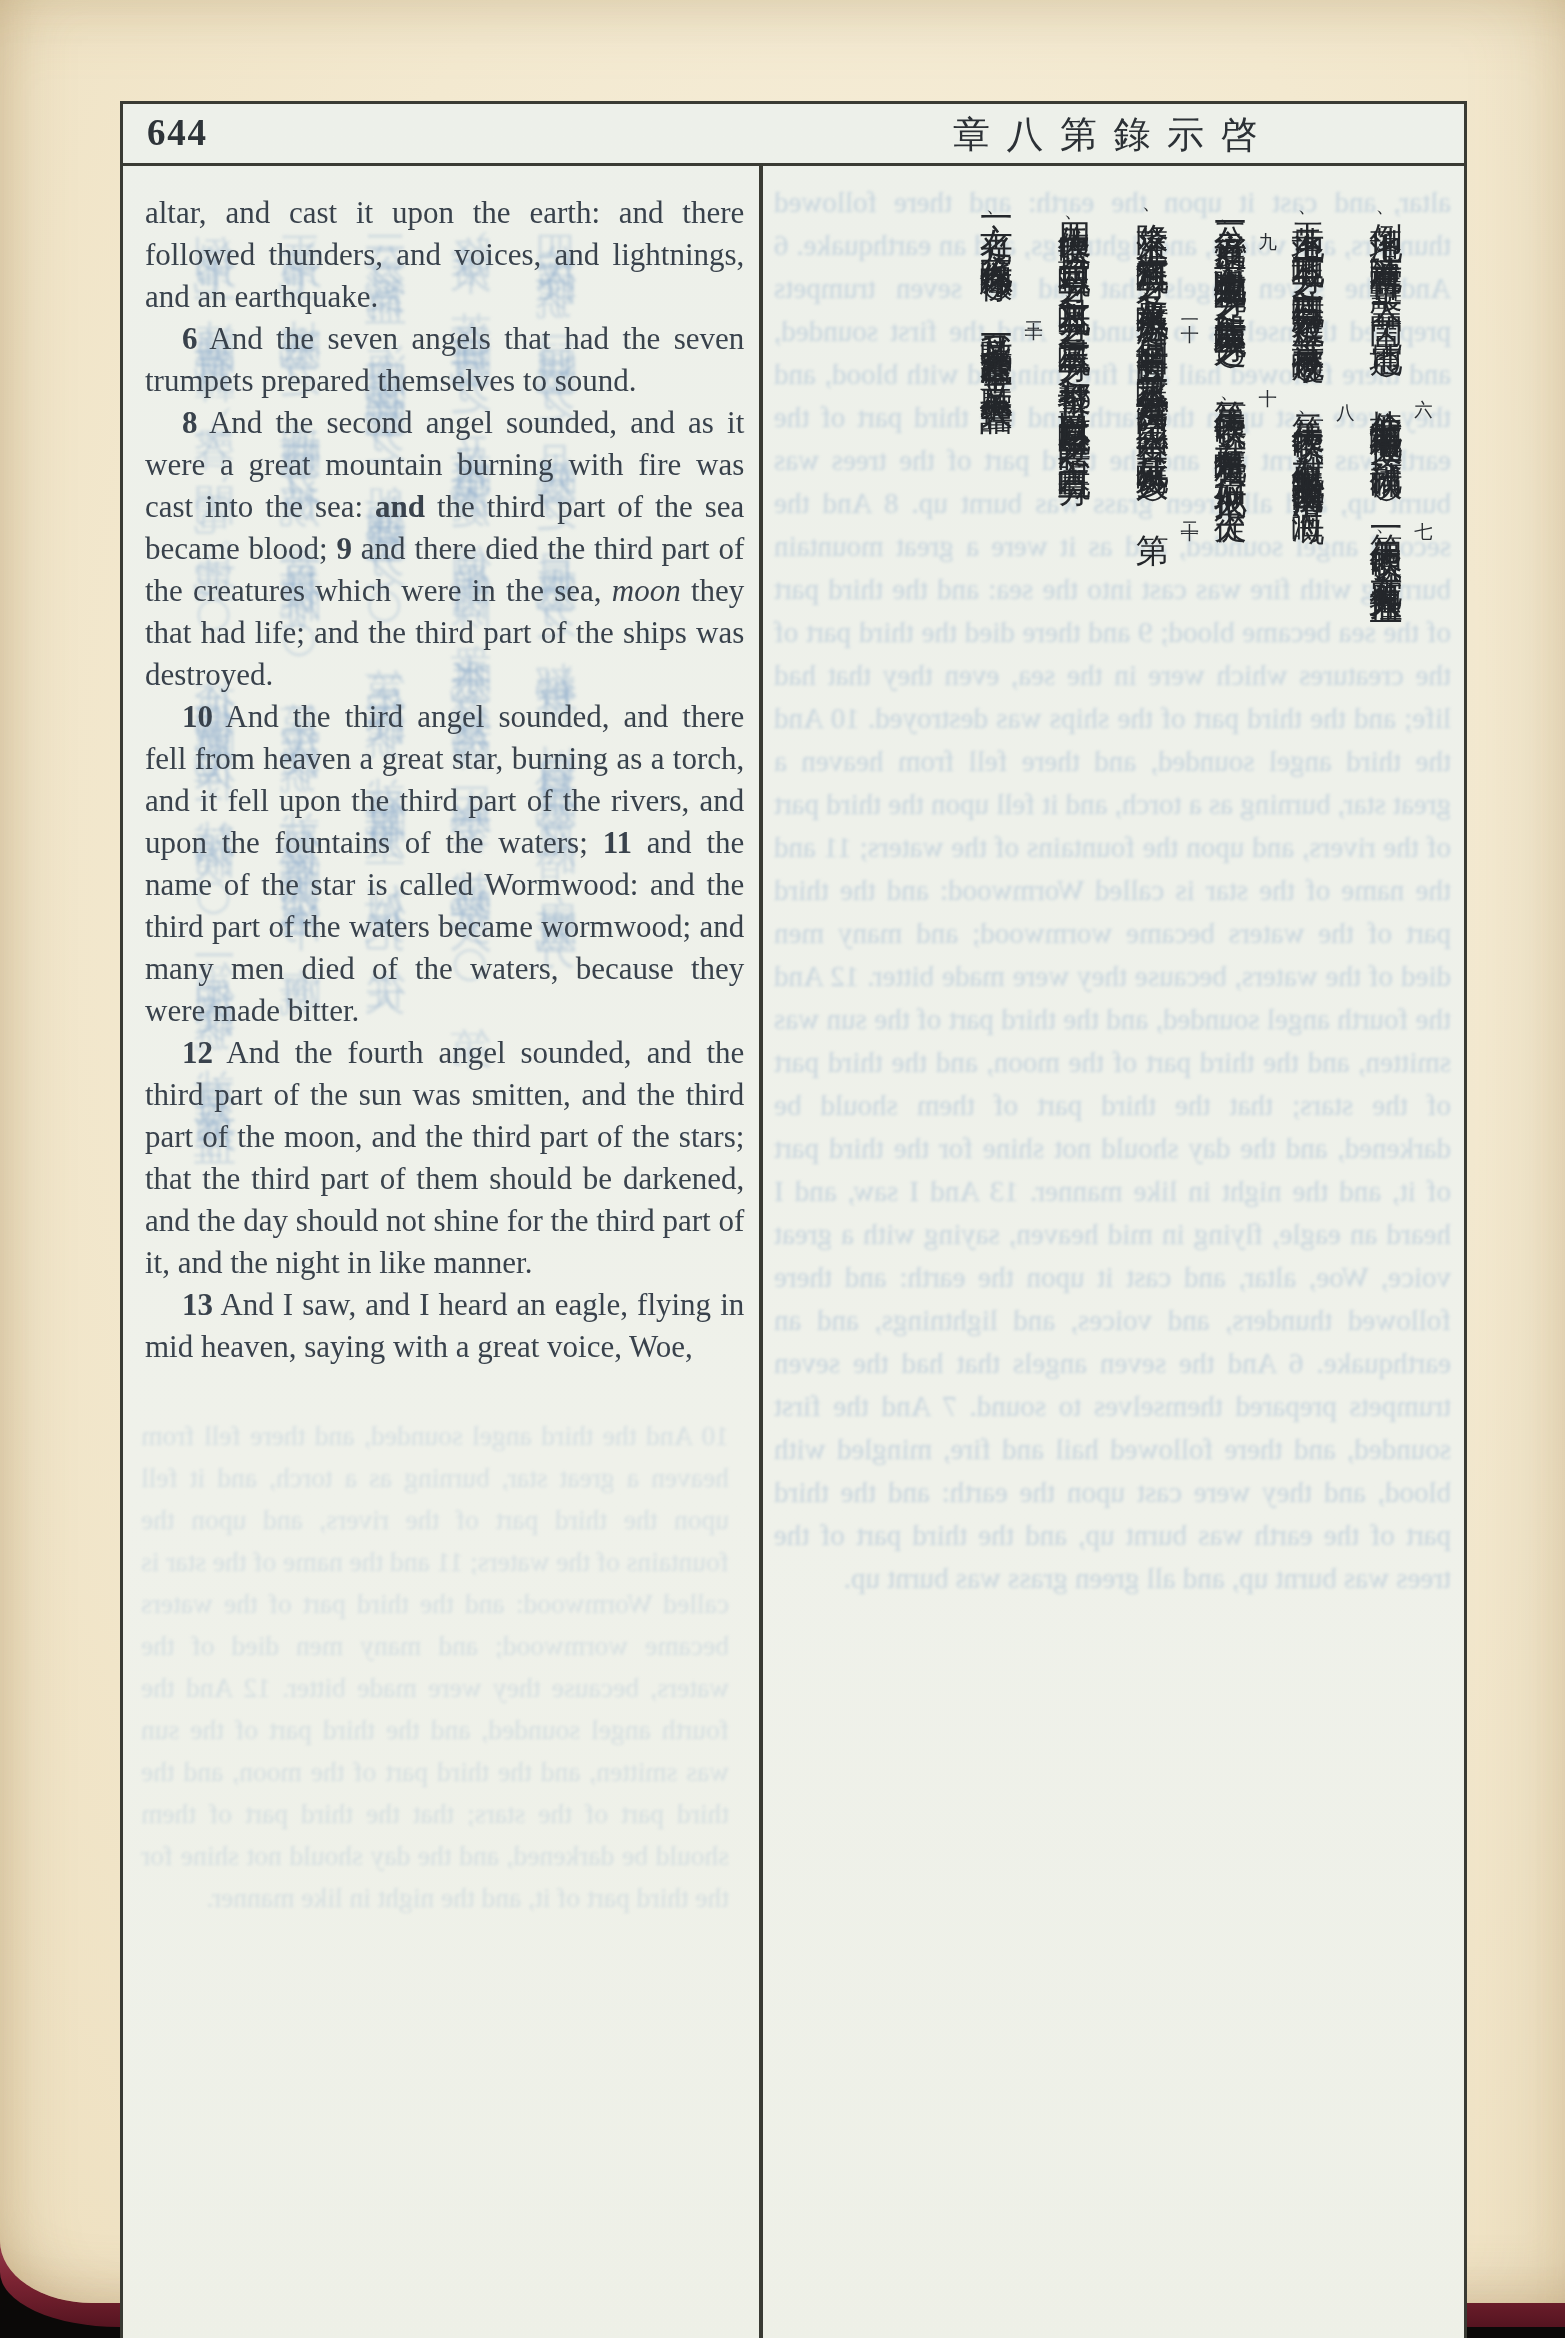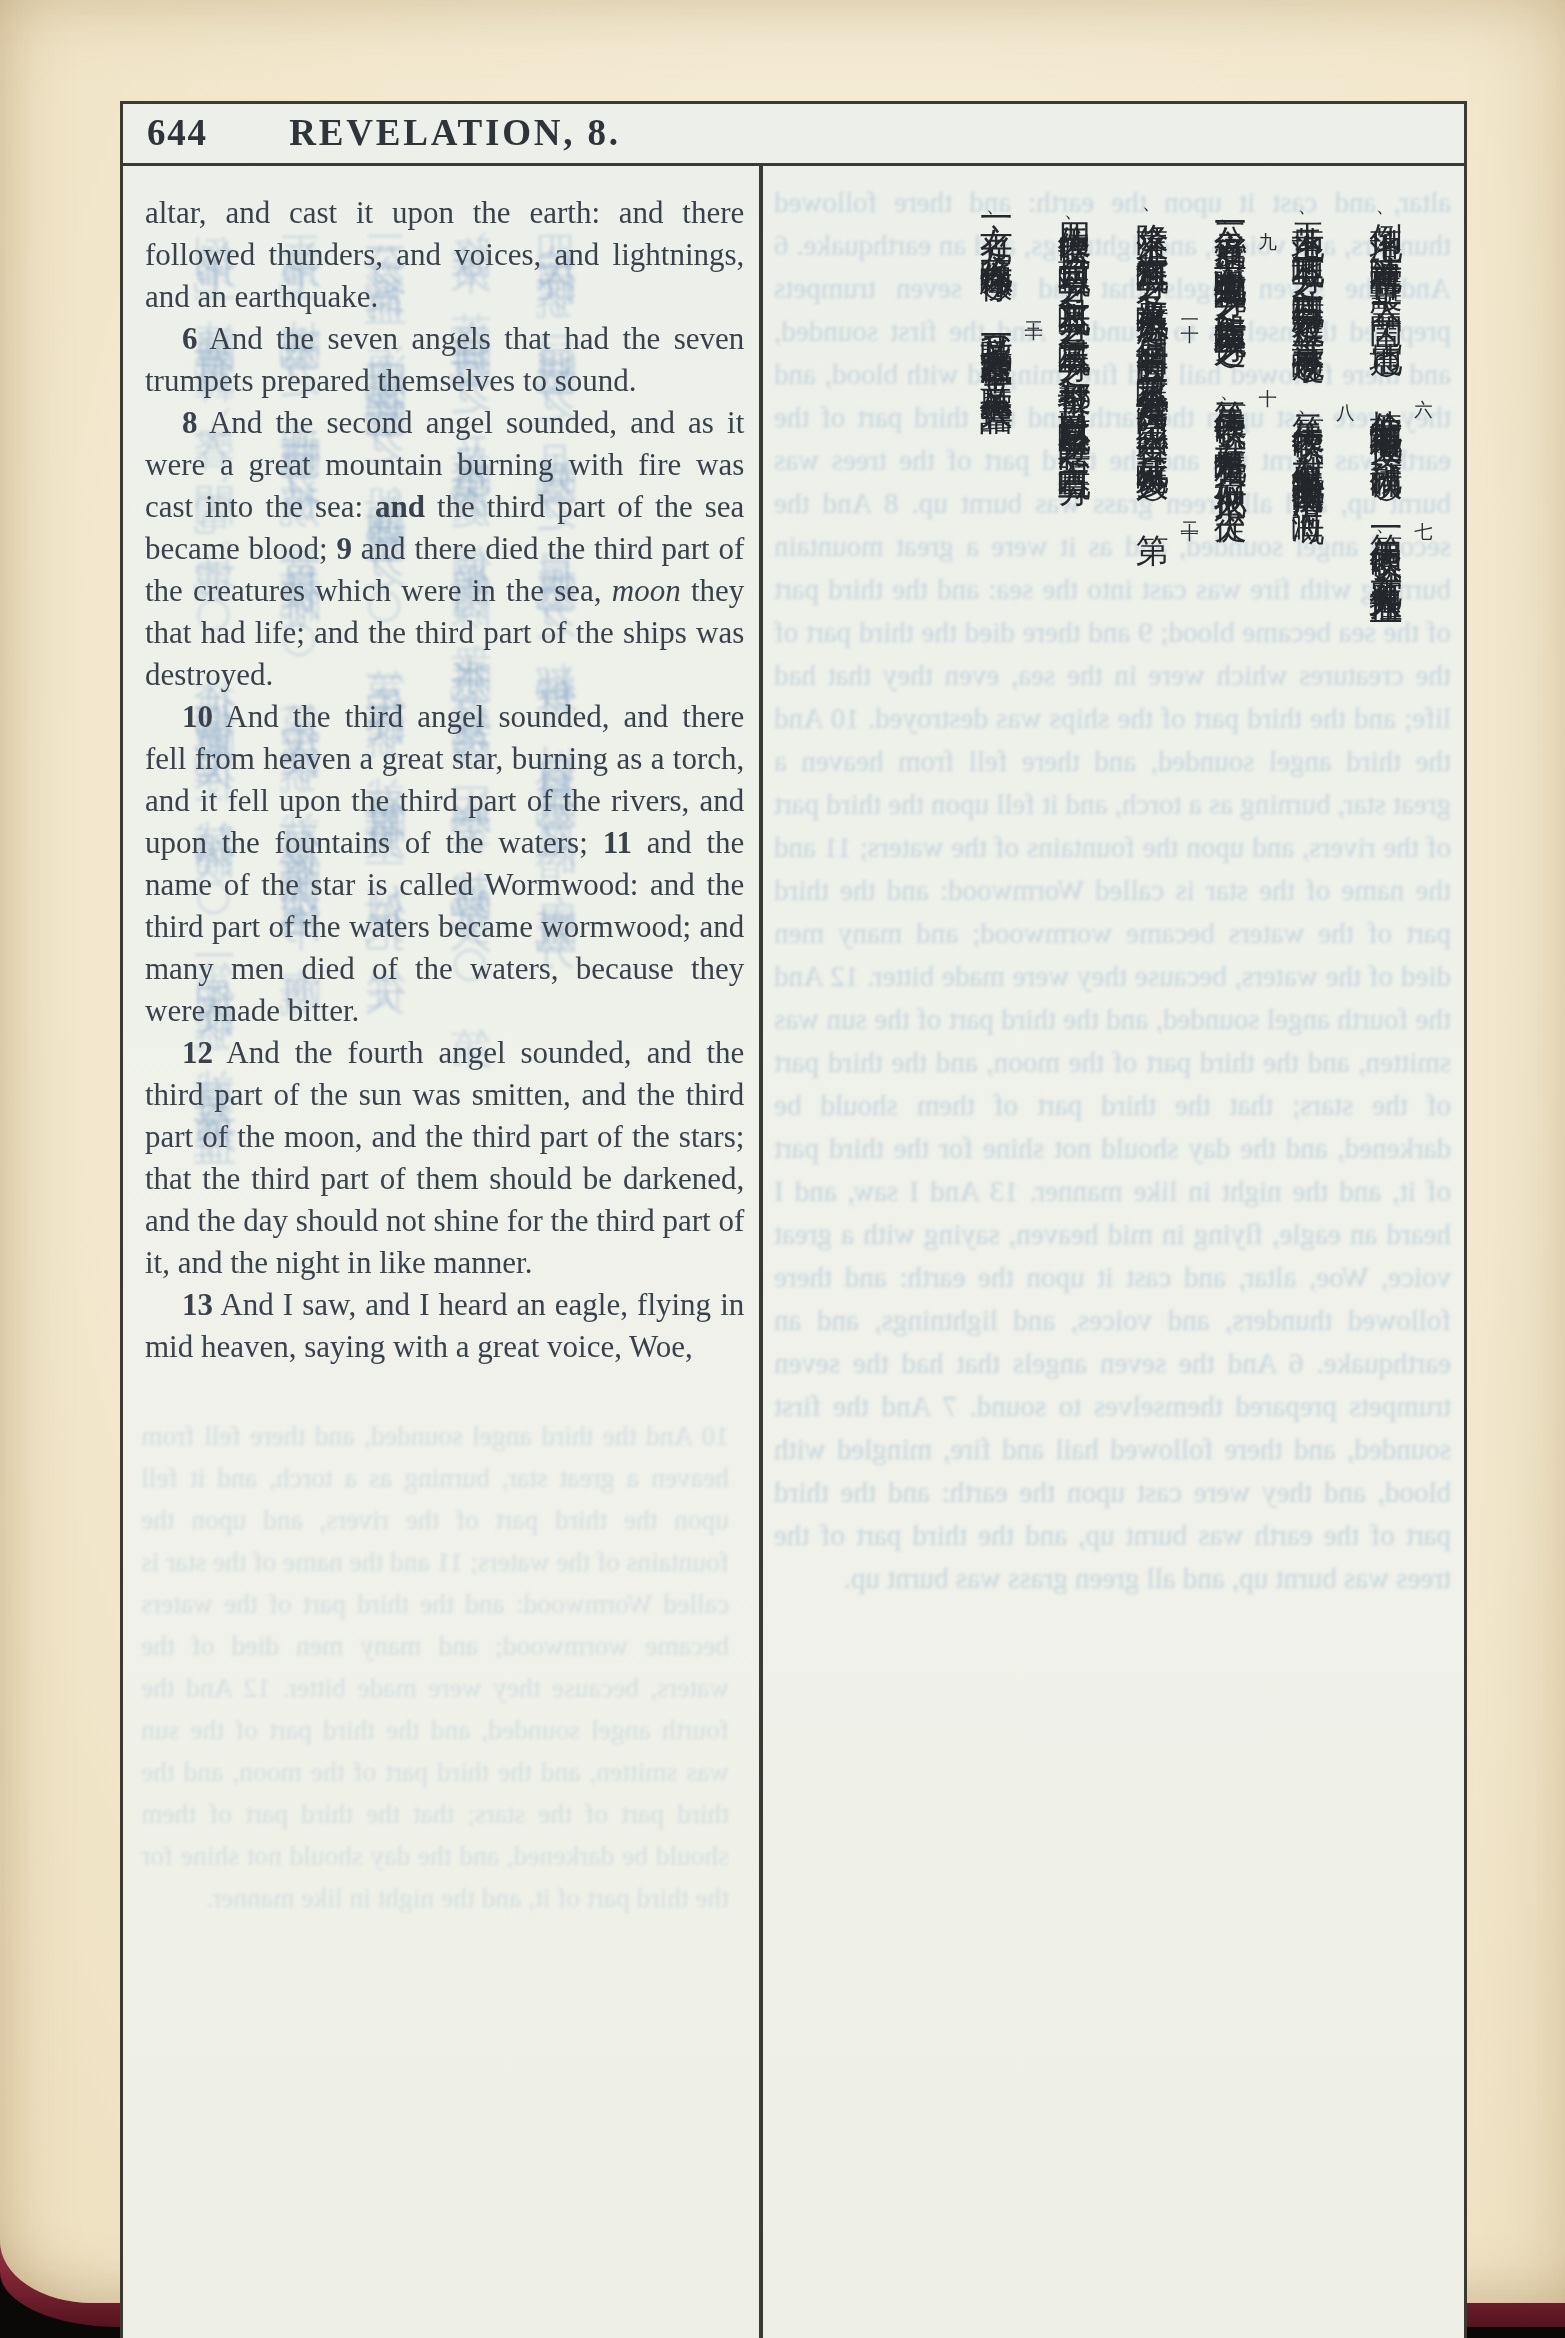--- a/index.html
+++ b/index.html
@@ -143,22 +143,22 @@
 <body>
 
 <div id="photo">
   <div id="cover-edge"></div>
   <div id="paper">
     <div id="page-box">
 
       <div id="running-head">
         <div id="head-en">
           <span id="page-num">644</span>
-          <span id="head-title-en">REVELATION, 8.</span>
         </div>
+        <div id="head-zh">章八第錄示啓</div>
       </div>
 
       <div id="frame-content">
 
         <div id="english-col">
           <div class="bleed" id="bleed-en-side">
               <div class="bleed-zh-mirror" style="top: 37px; left: 31px; height: 92%; font-size: 42px; letter-spacing: 8.3px; line-height: 1.2;">
                 <div style="margin: 0px 35px; height: 100%;">倒落地上、連隨就有雷轟、大聲、閃電、地震。○揸住七個號筒嘅七位天使、就預備吹。○第一個天使吹號、就有雹共火摳埋血</div>
                 <div style="margin: 0px 35px; height: 100%;">丟落地上、地嘅三分之一、共樹嘅三分之一被燒、靑草亦被燒嘥。○第二位天使吹號、就有似火燒着嘅大山抌落海中、海嘅</div>
                 <div style="margin: 0px 35px; height: 100%;">三分之一變爲血、海中嘅生物死嘵三分之一、船隻亦壞嘵三分之一。○第三位天使吹號、就有燒着嘅大星、好似火把、從天</div>

